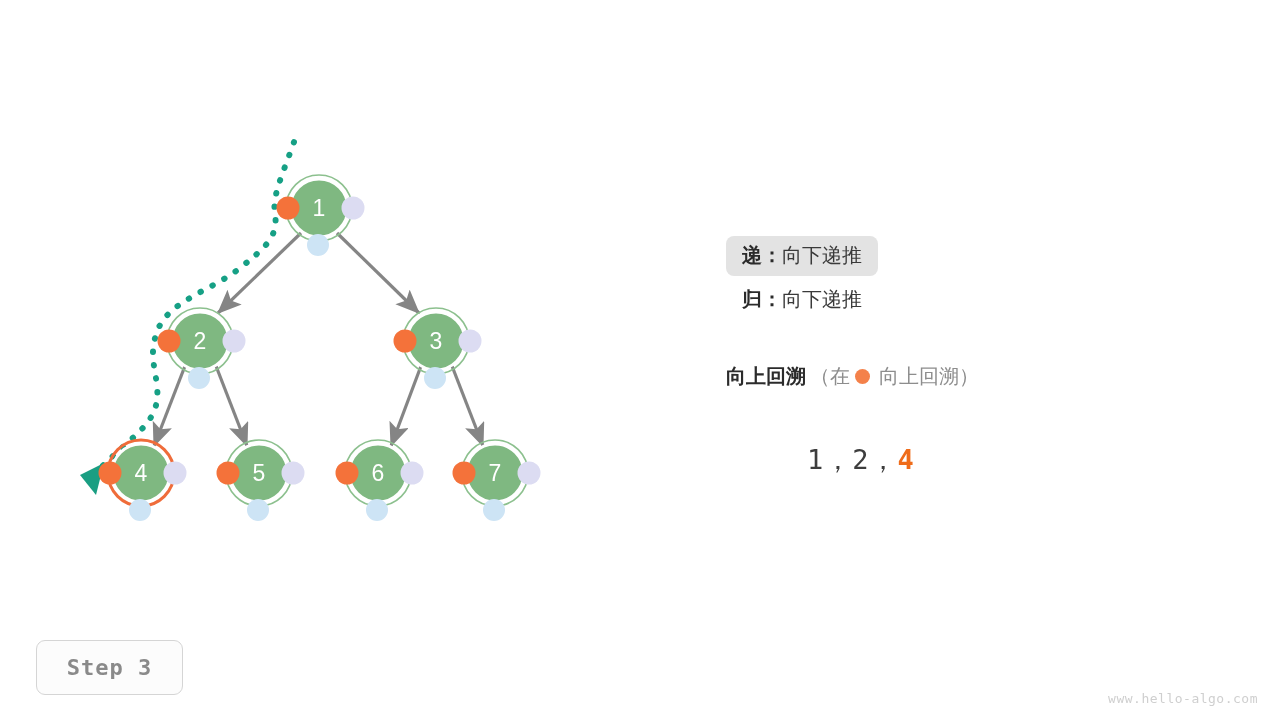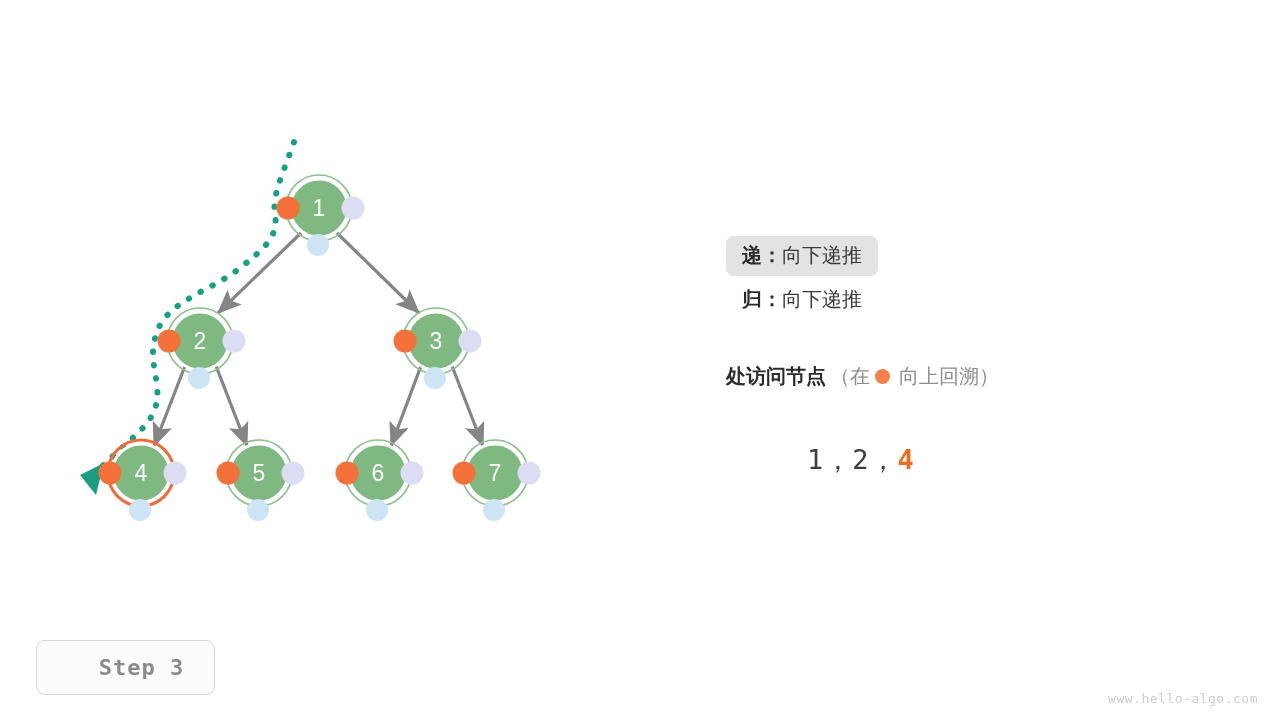--- a/index.html
+++ b/index.html
@@ -104,21 +104,20 @@
     border-radius: 9px;
     background: #fcfcfc;
     display: flex;
     align-items: center;
     justify-content: center;
     font-family: "DejaVu Sans Mono", "Liberation Mono", monospace;
     font-size: 22px;
     font-weight: bold;
     color: #8a8a8a;
     letter-spacing: 1px;
-    padding-left: 32px;
   }
   .watermark {
     position: absolute;
     right: 22px;
     bottom: 14px;
     font-family: "DejaVu Sans Mono", "Liberation Mono", monospace;
     font-size: 13px;
     color: #cfcfcf;
     letter-spacing: 0.5px;
     text-align: center;
@@ -215,21 +214,21 @@
 
 <div class="legend-panel">
   <div class="legend-line legend-row-1">
     <span class="legend-key">递：</span><span class="legend-val">向下递推</span>
   </div>
   <div class="legend-line legend-row-2">
     <span class="legend-key">归：</span><span class="legend-val">向下递推</span>
   </div>
 
   <div class="traversal-row">
-    <span class="traversal-title">处访问节点</span><span class="traversal-note">（在</span><span class="inline-dot"></span><span class="traversal-note">向上回溯）</span>
+    <span class="traversal-title">向上回溯</span><span class="traversal-note">（在</span><span class="inline-dot"></span><span class="traversal-note">向上回溯）</span>
   </div>
 
   <div class="sequence-row">
     <span>1，2，</span><span class="seq-current">4</span>
   </div>
 </div>
 
 <div class="step-badge">
   <span>Step 3</span>
 </div>

